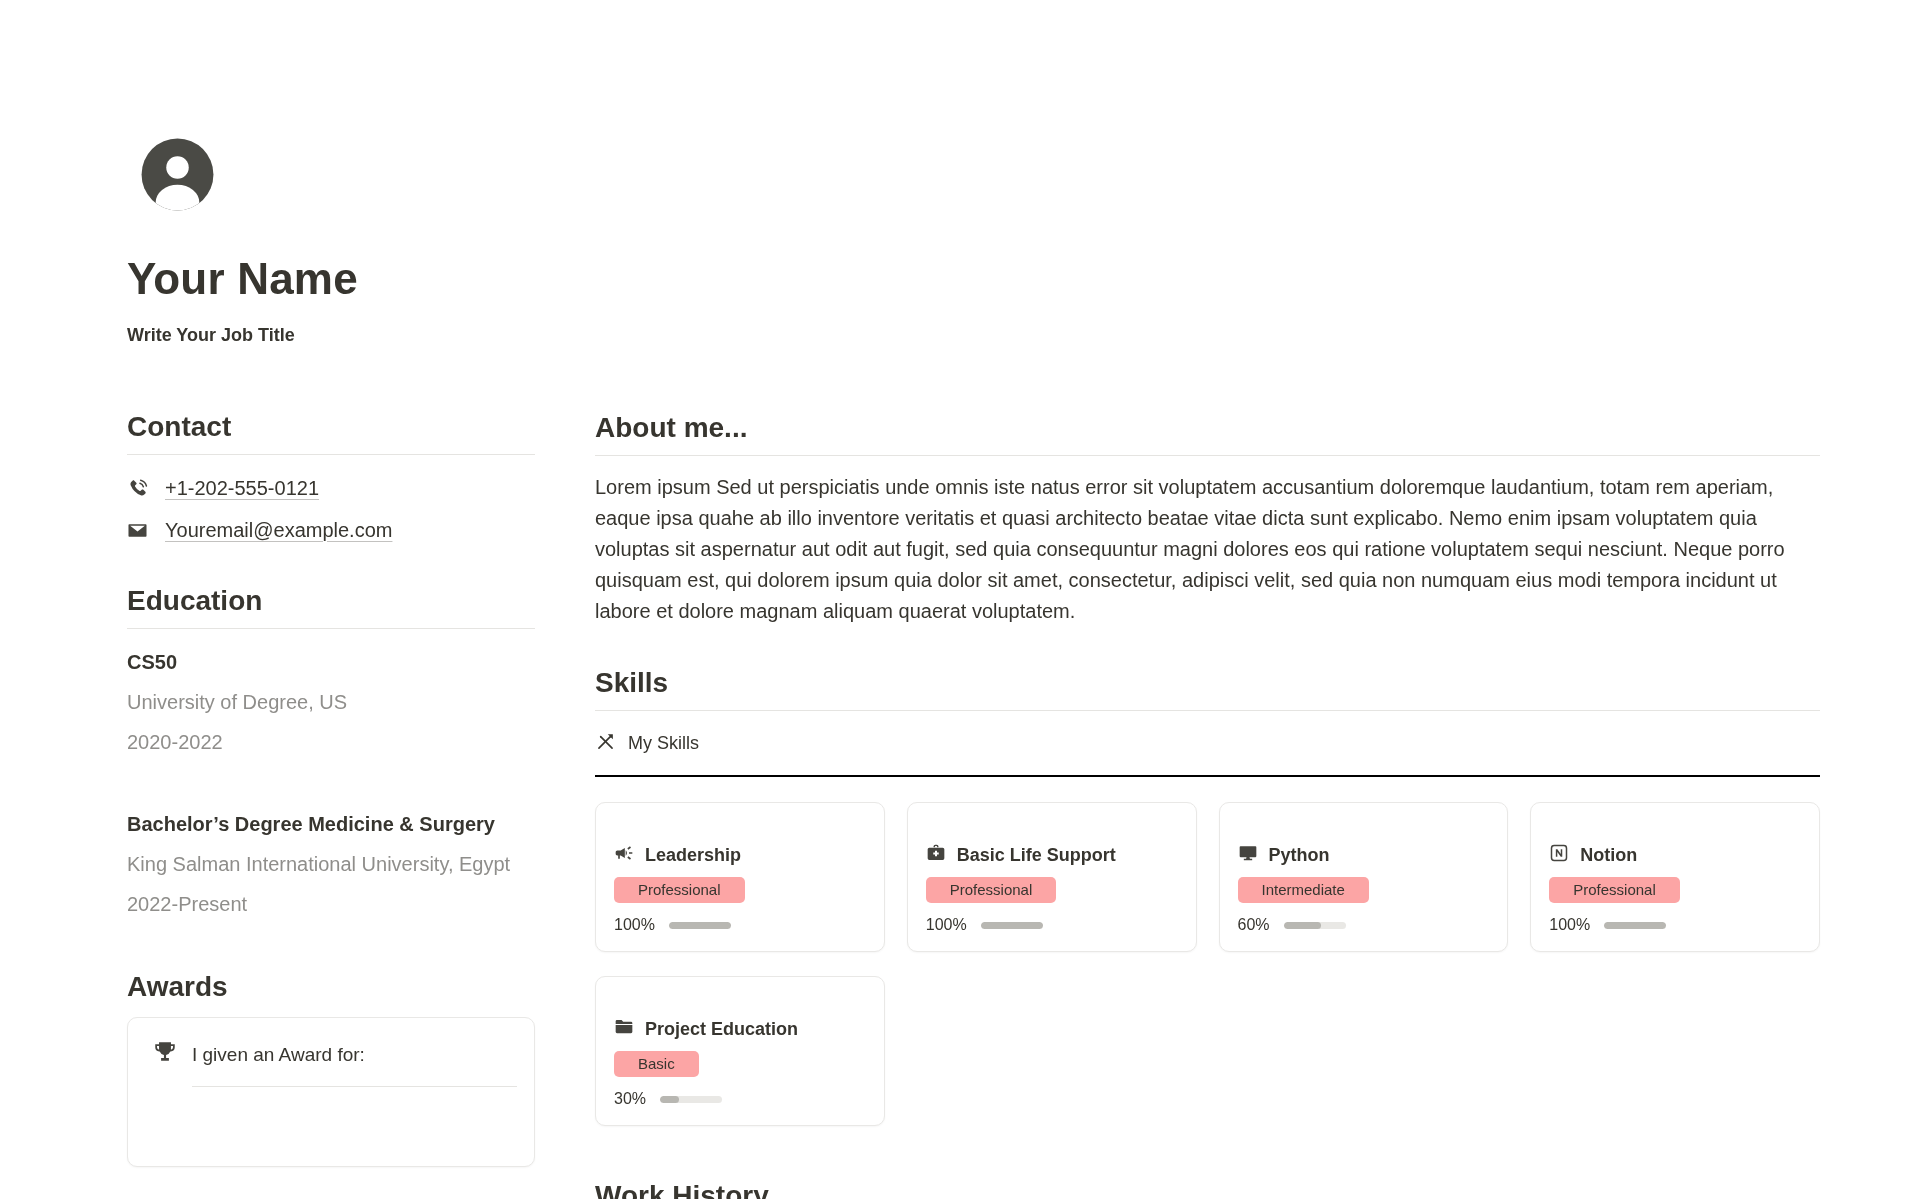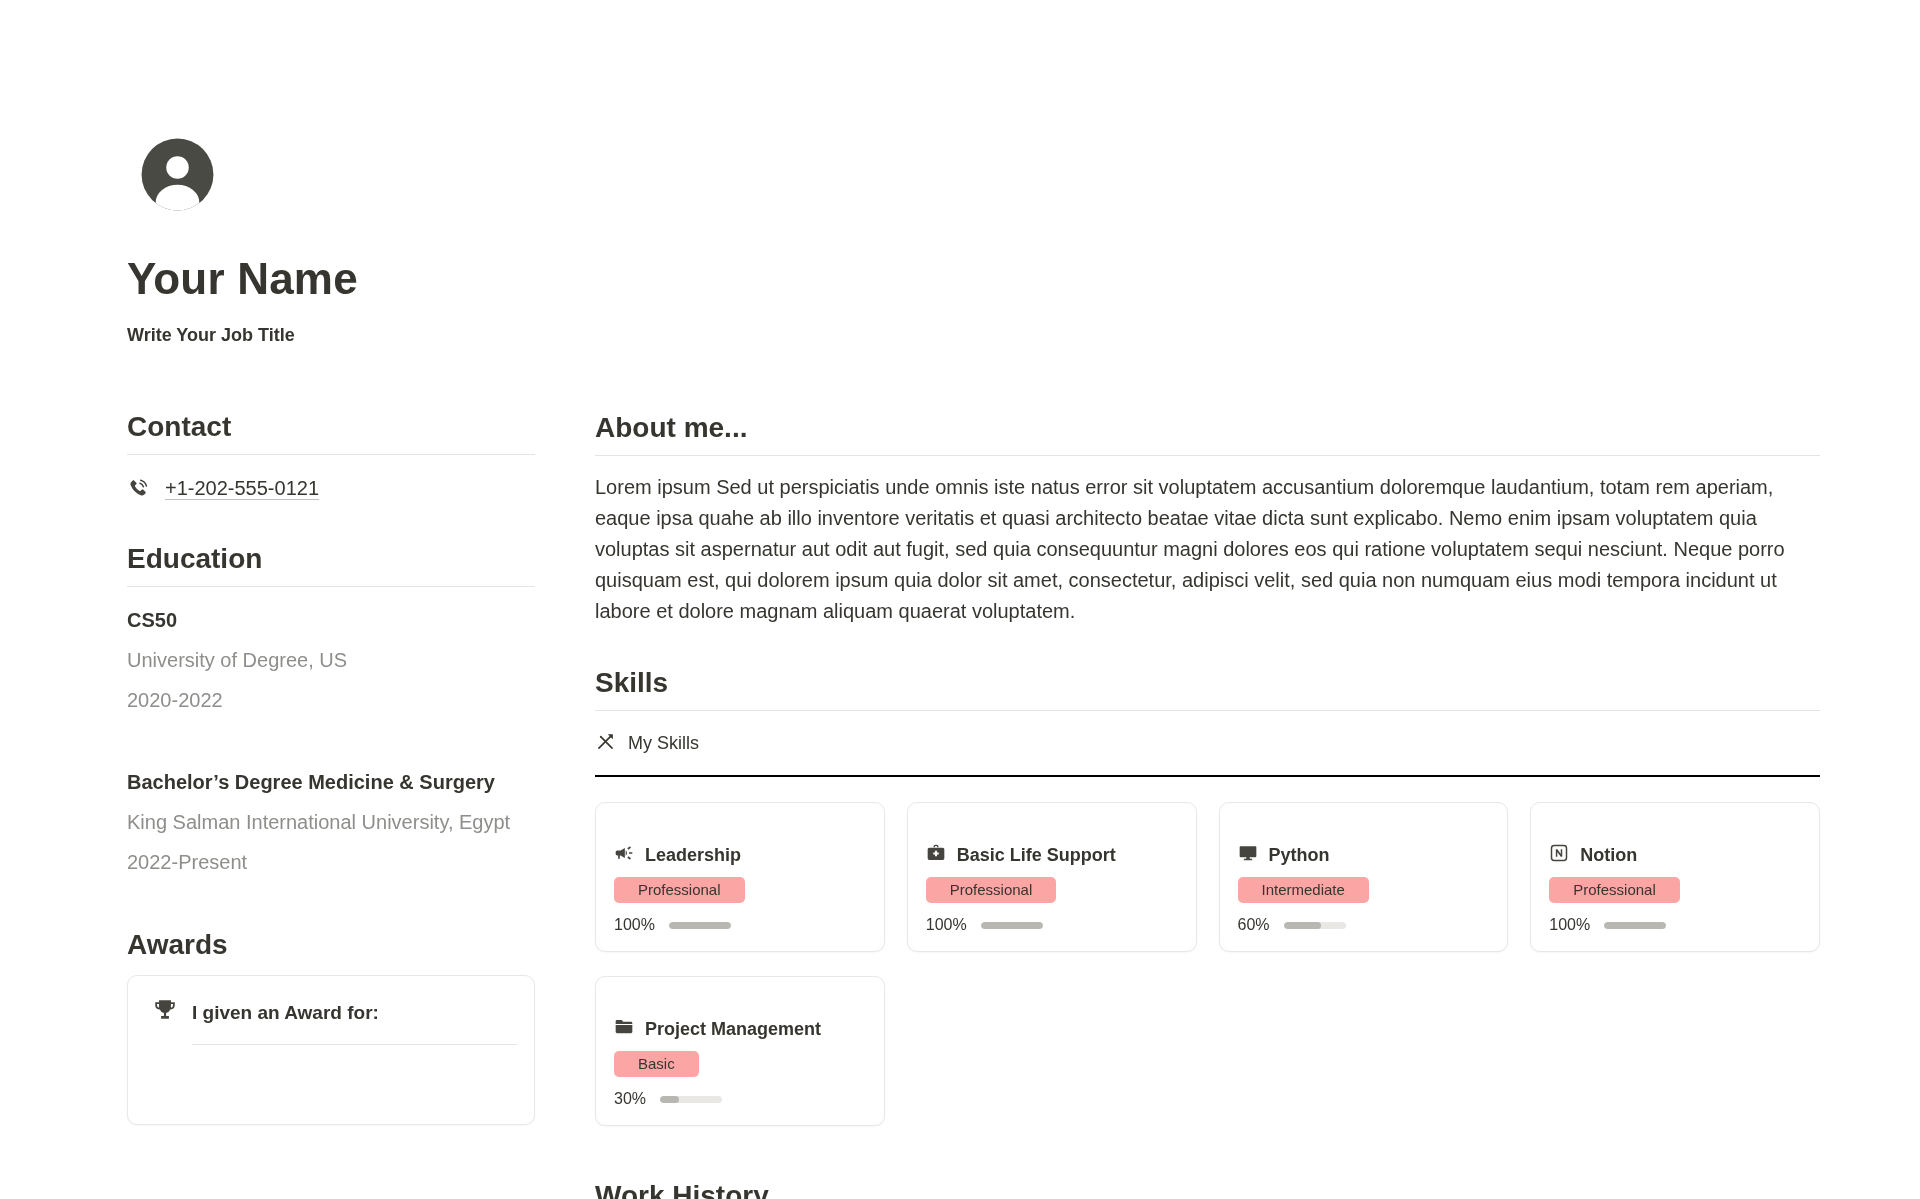--- a/index.html
+++ b/index.html
@@ -43,21 +43,21 @@
   .edu-muted { font-size:20px; line-height:26px; color:#8f8e8b; margin-top:14px; width:390px; }
   .sec-awards { margin-top:52px; }
   .award-card {
     margin-top:12px;
     border:1px solid #e9e8e6; border-radius:10px;
     box-shadow:0 1px 2px rgba(15,15,15,.04);
     padding:22px 24px; height:150px; background:#fff;
   }
   .award-row { display:flex; align-items:center; gap:14px; }
   .award-row svg { width:26px; height:26px; }
-  .award-label { font-size:19px; font-weight:700; }
+  .award-label { font-size:19px; font-weight:400; }
   .award-line { margin:16px 0 0 40px; width:325px; border-bottom:1px solid #e5e4e1; height:1px; }
   
   .col-right { padding-top:273px; }
   .about-text { margin-top:16px; font-size:20px; line-height:31px; color:#37352f; }
   .sec-skills { margin-top:38px; }
   .myskills-row {
     height:66px; display:flex; align-items:center; gap:12px;
     border-bottom:2px solid #000000; cursor:pointer;
   }
   .myskills-row svg { width:21px; height:21px; }
@@ -118,20 +118,28 @@
         <li class="contact-item">
           <span class="cicon">
             <svg viewBox="0 0 24 24">
               <path fill="#45443f" d="M6.4 3c.5-.5 1.4-.5 1.9 0l2.3 2.3c.5.5.5 1.4 0 1.9L9.4 8.4c-.3.3-.4.8-.2 1.2a13.6 13.6 0 0 0 5.2 5.2c.4.2.9.1 1.2-.2l1.2-1.2c.5-.5 1.4-.5 1.9 0l2.3 2.3c.5.5.5 1.4 0 1.9l-1.3 1.3c-1 1-2.5 1.4-3.9.9A21.5 21.5 0 0 1 4.2 8.2c-.5-1.4-.1-2.9.9-3.9L6.4 3z"></path>
               <path fill="none" stroke="#45443f" stroke-width="1.7" stroke-linecap="round" d="M14.8 6.1a5.6 5.6 0 0 1 3.9 3.9"></path>
               <path fill="none" stroke="#45443f" stroke-width="1.7" stroke-linecap="round" d="M15.6 2.6a9.2 9.2 0 0 1 6.6 6.6"></path>
             </svg>
           </span>
           <a class="clink">+1-202-555-0121</a>
         </li>
+        <li class="contact-item">
+          <span class="cicon">
+            <svg viewBox="0 0 24 24">
+              <path fill="#45443f" fill-rule="evenodd" d="M2.6 4.8h18.8a.9.9 0 0 1 .9.9v12.6a.9.9 0 0 1-.9.9H2.6a.9.9 0 0 1-.9-.9V5.7a.9.9 0 0 1 .9-.9zm9.4 8.3L20.4 6.6H3.6L12 13.1z"></path>
+            </svg>
+          </span>
+          <a class="clink">Youremail@example.com</a>
+        </li>
       </ul>
     </section>
 
     <section class="sec-education">
       <h2 class="h2">Education</h2>
       <div class="rule"></div>
       <div class="edu-list">
         <div class="edu-entry">
           <div class="edu-degree">CS50</div>
           <div class="edu-muted">University of Degree, US</div>
@@ -266,21 +274,21 @@
         </div>
 
         <div class="skill-card">
           <div class="skill-title">
             <span>
               <svg viewBox="0 0 24 24" fill="#45443f">
                 <path d="M2 5.2A1.6 1.6 0 0 1 3.6 3.6h5.5l1.9 2.1h9.4A1.6 1.6 0 0 1 22 7.3v1H2V5.2z"></path>
                 <path d="M2 9.7h20v8.1a1.6 1.6 0 0 1-1.6 1.6H3.6A1.6 1.6 0 0 1 2 17.8V9.7z"></path>
               </svg>
             </span>
-            <span class="skill-name">Project Management</span>
+            <span class="skill-name">Project Education</span>
           </div>
           <span class="skill-tag">Basic</span>
           <div class="skill-progress">
             <span class="skill-percent">30%</span>
             <span class="bar">
                 <span class="bar-fill" style="width: 30%;"></span>
               </span>
           </div>
         </div>
 

